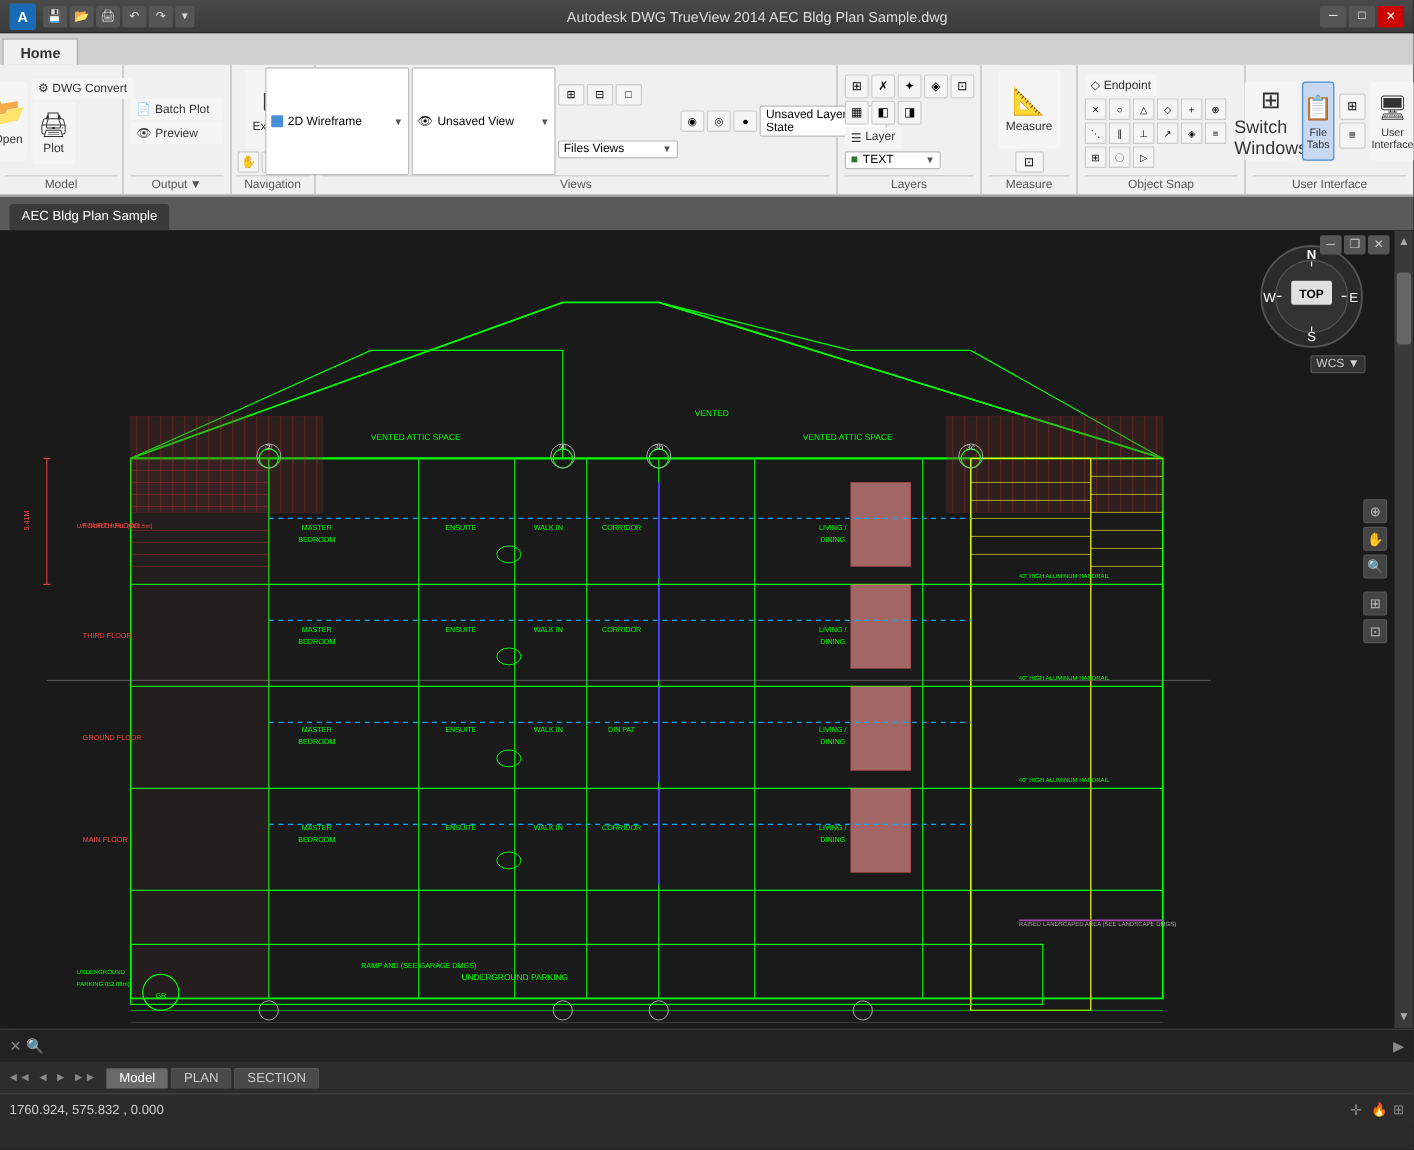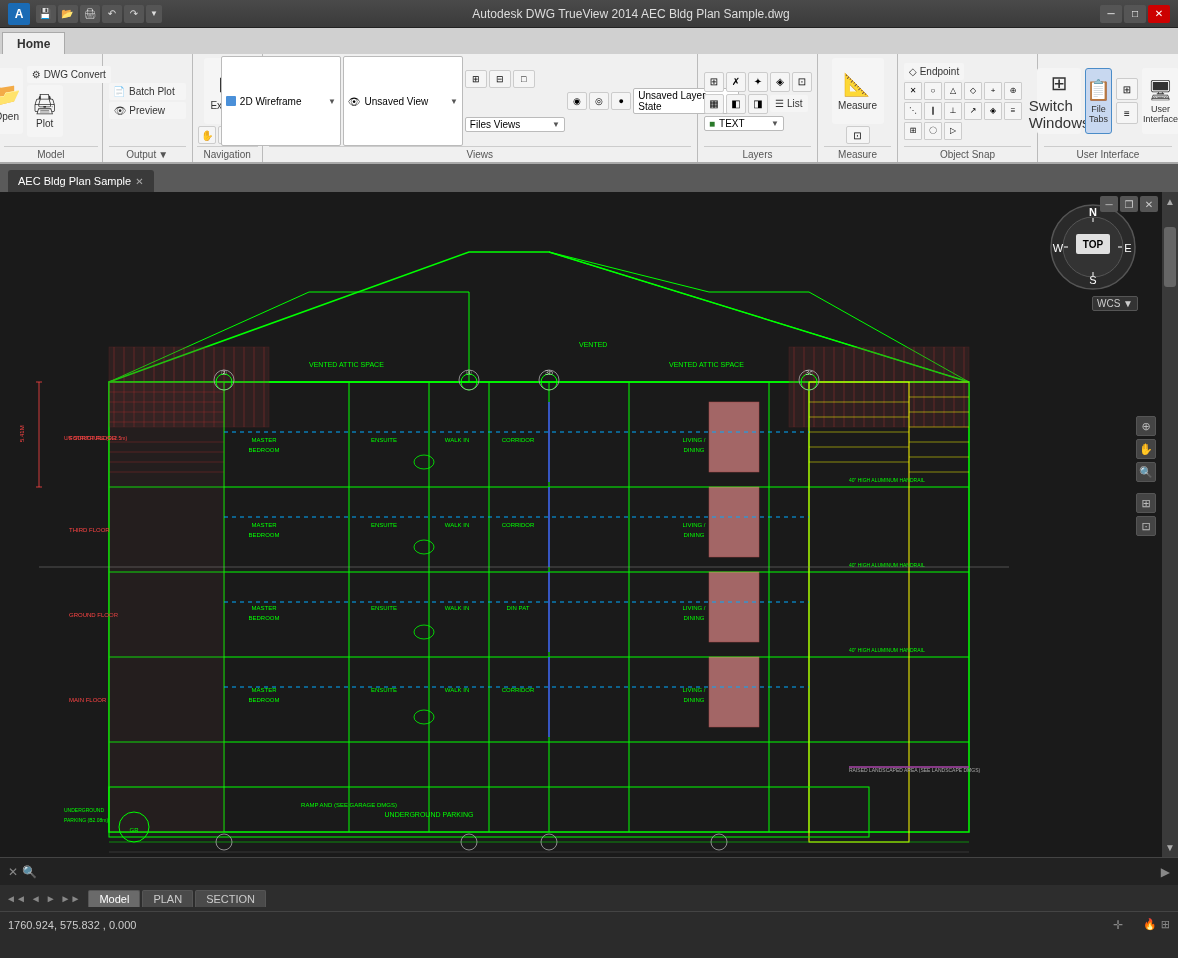--- a/index.html
+++ b/index.html
@@ -50,21 +50,21 @@
     
     #doc-tabs {
       display: flex; background: #5a5a5a; height: 28px; align-items: flex-end;
       padding: 0 8px; gap: 4px;
     }
     #doc-tabs .doc-tab {
       display: flex; align-items: center; gap: 4px; padding: 4px 10px;
       background: #6a6a6a; color: #ccc; font-size: 11px; cursor: pointer;
       border-top-left-radius: 3px; border-top-right-radius: 3px; height: 22px;
     }
-    #doc-tabs .doc-tab.active { background: #3a3a3a; color: #fff; }
+    #doc-tabs .doc-tab.active { background: #3a3a3a; color: #fff; flex-direction: column; }
     #doc-tabs .doc-tab .close { font-size: 10px; color: #aaa; cursor: pointer; }
 
     
     #drawing-area {
       width: 100%; height: 665px; background: #1a1a1a; position: relative; overflow: hidden;
     }
     
     #drawing-svg { position: absolute; top: 0; left: 0; width: 100%; height: 100%; }
 
     
@@ -107,21 +107,21 @@
     #model-tabs .model-tab {
       padding: 2px 10px; background: #4a4a4a; color: #ccc; font-size: 11px;
       cursor: pointer; border-radius: 2px 2px 0 0; border: 1px solid #555;
       border-bottom: none;
     }
     #model-tabs .model-tab.active { background: #6a6a6a; color: #fff; }
 
     #status-bar {
       display: flex; align-items: center; height: 26px; background: #2b2b2b;
       border-top: 1px solid #444; padding: 0 8px; color: #ccc; font-size: 11px;
-      gap: 20px;
+      gap: 8px;
     }
     #status-bar .coords { flex: 1; }
     #status-bar .icons { display: flex; gap: 4px; }
     #status-bar .status-icon { font-size: 12px; color: #888; cursor: pointer; }
 
     
     #command-area {
       height: 28px; background: #222; border-top: 1px solid #444;
       display: flex; align-items: center; padding: 0 8px; gap: 4px;
     }
@@ -256,21 +256,21 @@
             <div style="width:20px;height:20px;background:#f5f5f5;border:1px solid #ccc;border-radius:2px;cursor:pointer;display:flex;align-items:center;justify-content:center;font-size:10px;">◈</div>
             <div style="width:20px;height:20px;background:#f5f5f5;border:1px solid #ccc;border-radius:2px;cursor:pointer;display:flex;align-items:center;justify-content:center;font-size:10px;">⊡</div>
           </div>
         </div>
         <div style="display:flex;gap:2px;align-items:center;flex-wrap:wrap;">
           <div style="width:20px;height:20px;background:#f5f5f5;border:1px solid #ccc;border-radius:2px;cursor:pointer;display:flex;align-items:center;justify-content:center;font-size:10px;">▦</div>
           <div style="width:20px;height:20px;background:#f5f5f5;border:1px solid #ccc;border-radius:2px;cursor:pointer;display:flex;align-items:center;justify-content:center;font-size:10px;">◧</div>
           <div style="width:20px;height:20px;background:#f5f5f5;border:1px solid #ccc;border-radius:2px;cursor:pointer;display:flex;align-items:center;justify-content:center;font-size:10px;">◨</div>
           <div class="ribbon-btn-small">
             <span>☰</span>
-            <span>List</span>
+            <span>Layer</span>
           </div>
         </div>
         <div style="display:flex;gap:2px;align-items:center;">
           <div class="ribbon-dropdown" style="min-width:80px;">
             <span style="color:#2a7a2a;">■</span>
             <span>TEXT</span>
             <span class="dropdown-arrow">▼</span>
           </div>
         </div>
       </div>

